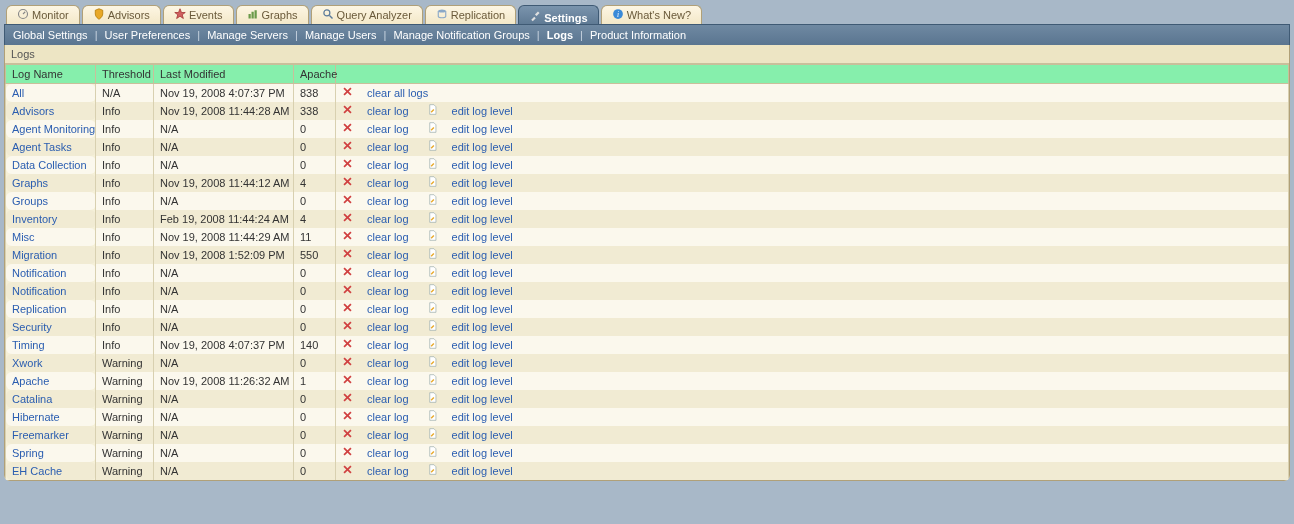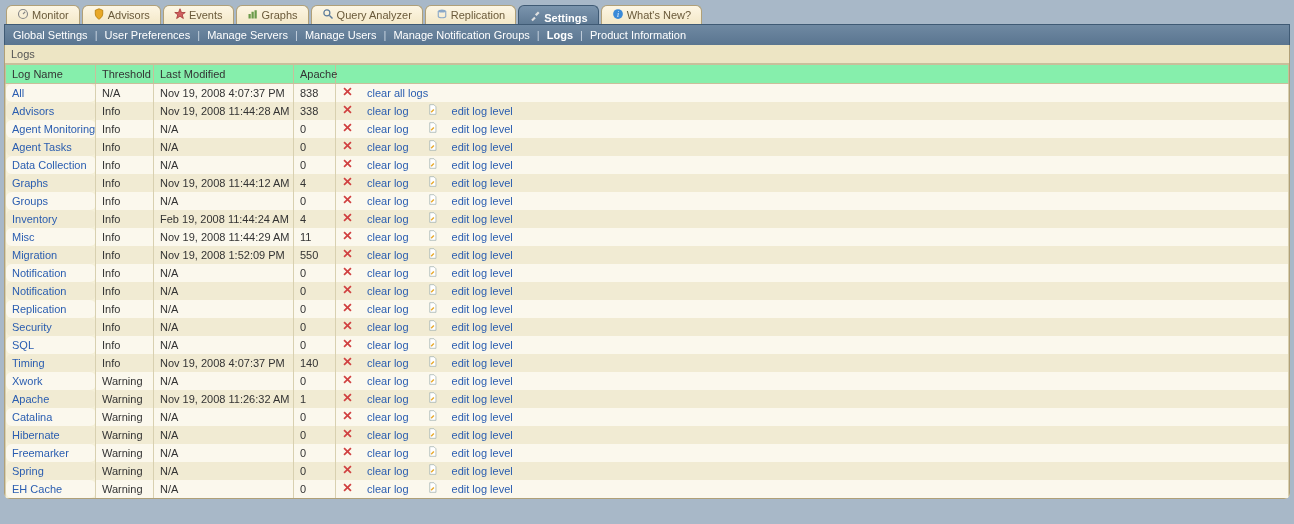--- a/index.html
+++ b/index.html
@@ -457,39 +457,20 @@
                 <span>clear log</span>
               </span><span class="action">
                 <span><svg viewBox="0 0 16 16">
                     <path d="M4 1 H10 L13 4 V15 H4 Z" fill="#fff" stroke="#9aa"></path>
                     <path d="M6 12 L10 8" stroke="#e8a828" stroke-width="2"></path>
                   </svg></span>
                 <span>edit log level</span>
               </span></td>
           </tr>
           <tr>
-            <td class="linkcell">SQL</td>
-            <td>Info</td>
-            <td>N/A</td>
-            <td>0</td>
-            <td><span class="action">
-                <span><svg viewBox="0 0 16 16">
-                    <line x1="3" y1="3" x2="13" y2="13" stroke="#d04040" stroke-width="2.5"></line>
-                    <line x1="13" y1="3" x2="3" y2="13" stroke="#d04040" stroke-width="2.5"></line>
-                  </svg></span>
-                <span>clear log</span>
-              </span><span class="action">
-                <span><svg viewBox="0 0 16 16">
-                    <path d="M4 1 H10 L13 4 V15 H4 Z" fill="#fff" stroke="#9aa"></path>
-                    <path d="M6 12 L10 8" stroke="#e8a828" stroke-width="2"></path>
-                  </svg></span>
-                <span>edit log level</span>
-              </span></td>
-          </tr>
-          <tr>
             <td class="linkcell">Timing</td>
             <td>Info</td>
             <td>Nov 19, 2008 4:07:37 PM</td>
             <td>140</td>
             <td><span class="action">
                 <span><svg viewBox="0 0 16 16">
                     <line x1="3" y1="3" x2="13" y2="13" stroke="#d04040" stroke-width="2.5"></line>
                     <line x1="13" y1="3" x2="3" y2="13" stroke="#d04040" stroke-width="2.5"></line>
                   </svg></span>
                 <span>clear log</span>

